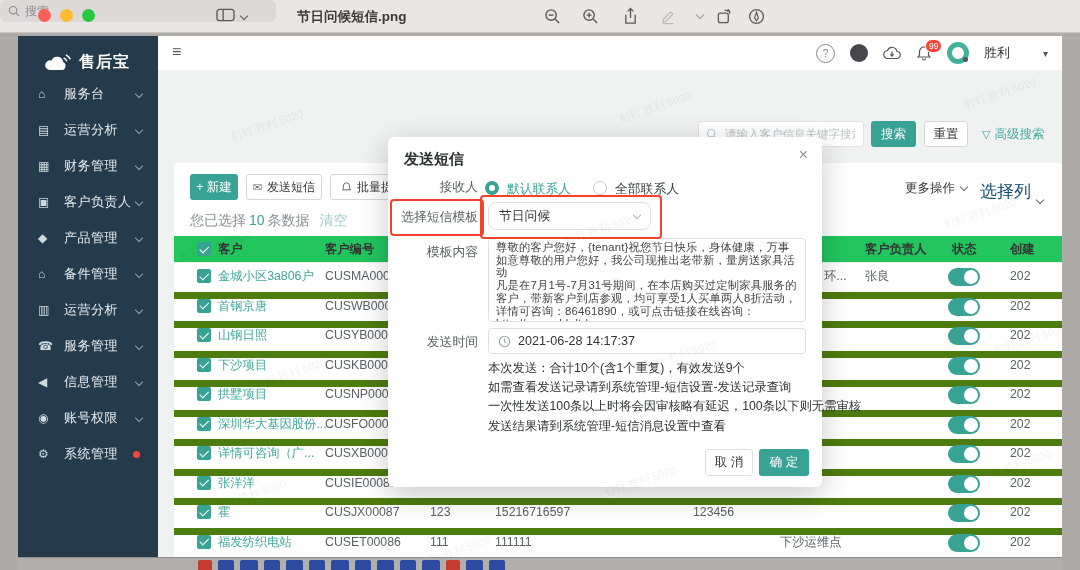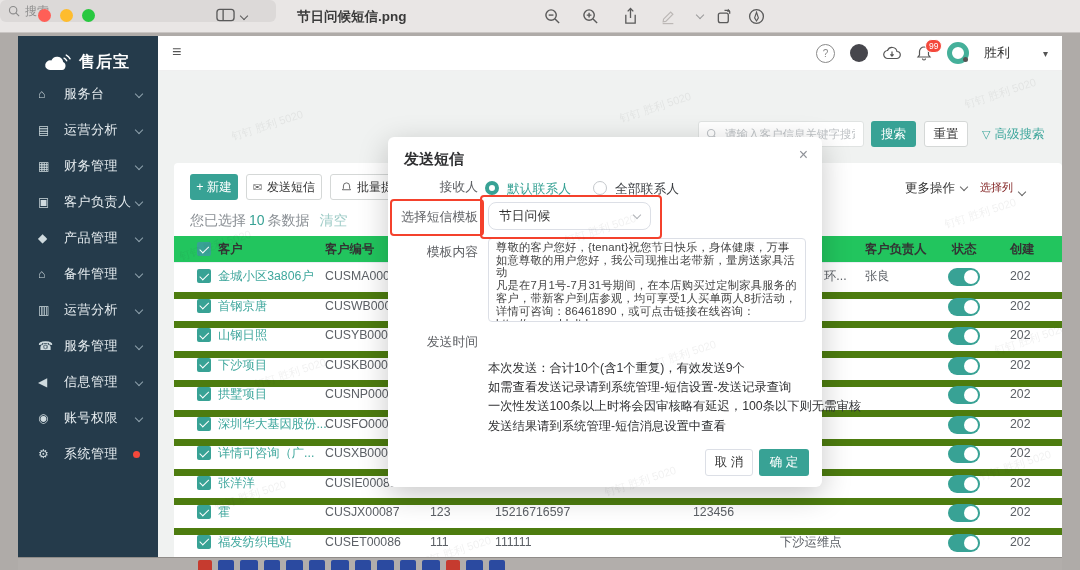--- a/index.html
+++ b/index.html
@@ -63,21 +63,21 @@
   .btn{display:flex;align-items:center;justify-content:center;font-size:12.5px;border-radius:3px;cursor:pointer;box-sizing:border-box}
   #btn-search{left:871px;top:121px;width:45px;height:26px;background:#38a295;color:#fff}
   #btn-reset{left:924px;top:121px;width:44px;height:26px;background:#fff;border:1px solid #d5d8d7;color:#333}
   #adv-search{left:982px;top:126px;color:#3fa79d;font-size:12.5px;display:flex;gap:4px;align-items:center;cursor:pointer}
   
   #card{left:174px;top:163px;width:888px;height:394px;background:#fff;border-radius:4px 4px 0 0;z-index:2}
   #btn-new{left:190px;top:174px;width:48px;height:26px;background:#38a295;color:#fff;gap:3px}
   #btn-send{left:246px;top:174px;width:76px;height:26px;background:#fff;border:1px solid #d5d8d7;color:#333;gap:5px;font-size:12px}
   #btn-batch{left:330px;top:174px;width:106px;height:26px;background:#fff;border:1px solid #d5d8d7;color:#333;gap:5px;font-size:12px;justify-content:flex-start;padding-left:10px}
   #more-ops{left:905px;top:180px;font-size:12.5px;color:#333;display:flex;align-items:center;gap:6px;cursor:pointer}
-  #col-select{left:980px;top:180px;font-size:11px;color:#7f1d1d;display:flex;align-items:flex-end;gap:6px;cursor:pointer}
+  #col-select{left:980px;top:180px;font-size:17px;color:#0c4a6e;display:flex;align-items:flex-end;gap:6px;cursor:pointer}
   .mini-chev{width:5px;height:5px;border-right:1.3px solid #666;border-bottom:1.3px solid #666;transform:rotate(45deg);margin-top:-3px}
   #sel-row{left:190px;top:212px;font-size:14px;color:#8a8f94;z-index:5}
   #sel-row .cnt{color:#38a295;margin:0 3px}
   #sel-row .clr{color:#9fccc7;margin-left:10px;cursor:pointer}
   
   #table{left:174px;top:236px;width:888px;height:321px;overflow:hidden;z-index:4}
   #thead{position:absolute;left:0;top:0;width:1002px;height:26px;border-bottom:1px solid #ebeef5;background:#22c55e}
   #thead .cell{font-weight:bold;color:#333;line-height:26px;font-size:12.3px}
   .trow{position:absolute;left:0;width:1064px;height:29.5px;border-bottom:7px solid #4d7c0f}
   .cell{position:absolute;line-height:29.5px;font-size:12.3px;color:#5c6066;white-space:nowrap}
@@ -455,20 +455,27 @@
   <div id="tpl-select">
     <span class="val">节日问候</span>
     <span class="chev"></span>
   </div>
 
   <div class="m-label" style="top:107px">模板内容</div>
   <div id="tpl-content">尊敬的客户您好，{tenant}祝您节日快乐，身体健康，万事如意尊敬的用户您好，我公司现推出老带新，量房送家具活动
 凡是在7月1号-7月31号期间，在本店购买过定制家具服务的客户，带新客户到店参观，均可享受1人买单两人8折活动，详情可咨询：86461890，或可点击链接在线咨询：http://www.shb.ltd</div>
 
   <div class="m-label" style="top:197px">发送时间</div>
+  <div id="time-input">
+    <svg width="13" height="13" viewBox="0 0 14 14">
+        <circle cx="7" cy="7" r="5.6" fill="none" stroke="#a0a4a8" stroke-width="1.2"></circle>
+        <path d="M7 3.8v3.4l2.1 1.5" stroke="#a0a4a8" stroke-width="1.2" fill="none"></path>
+      </svg>
+    <span class="val">2021-06-28 14:17:37</span>
+  </div>
 
   <div id="m-notes">
     <div>本次发送：合计10个(含1个重复)，有效发送9个</div>
     <div>如需查看发送记录请到系统管理-短信设置-发送记录查询</div>
     <div>一次性发送100条以上时将会因审核略有延迟，100条以下则无需审核</div>
     <div>发送结果请到系统管理-短信消息设置中查看</div>
   </div>
 
   <div id="btn-cancel" class="btn">取 消</div>
   <div id="btn-ok" class="btn">确 定</div>

